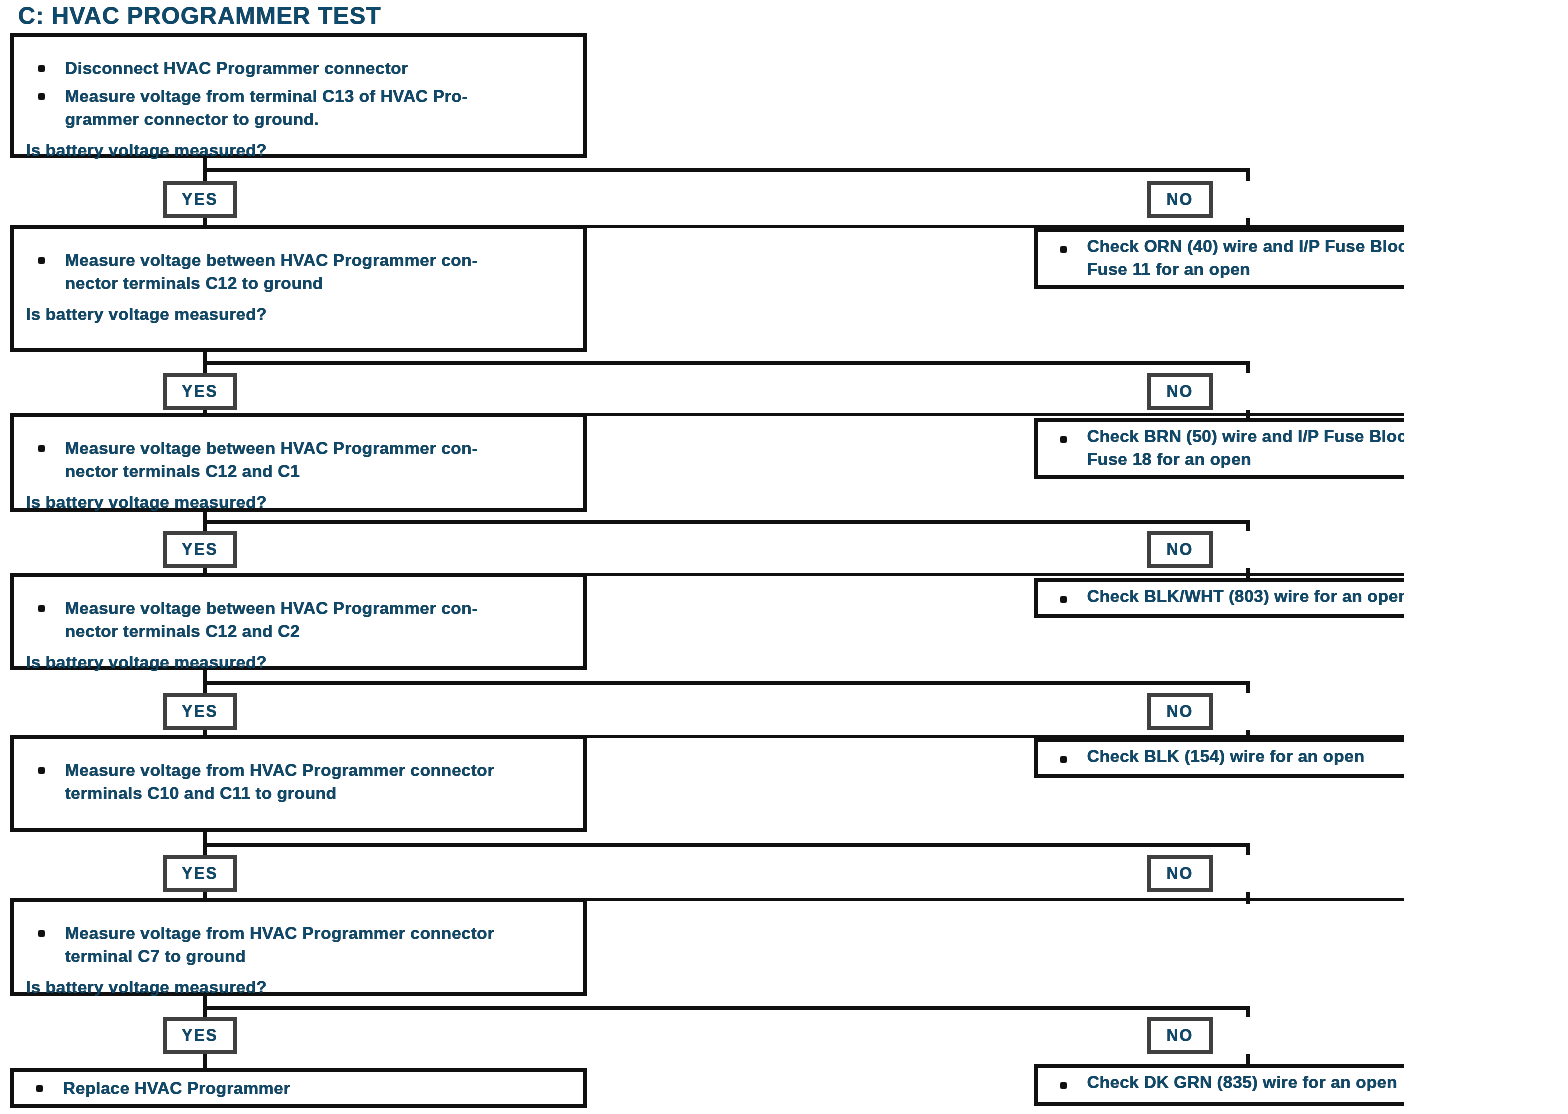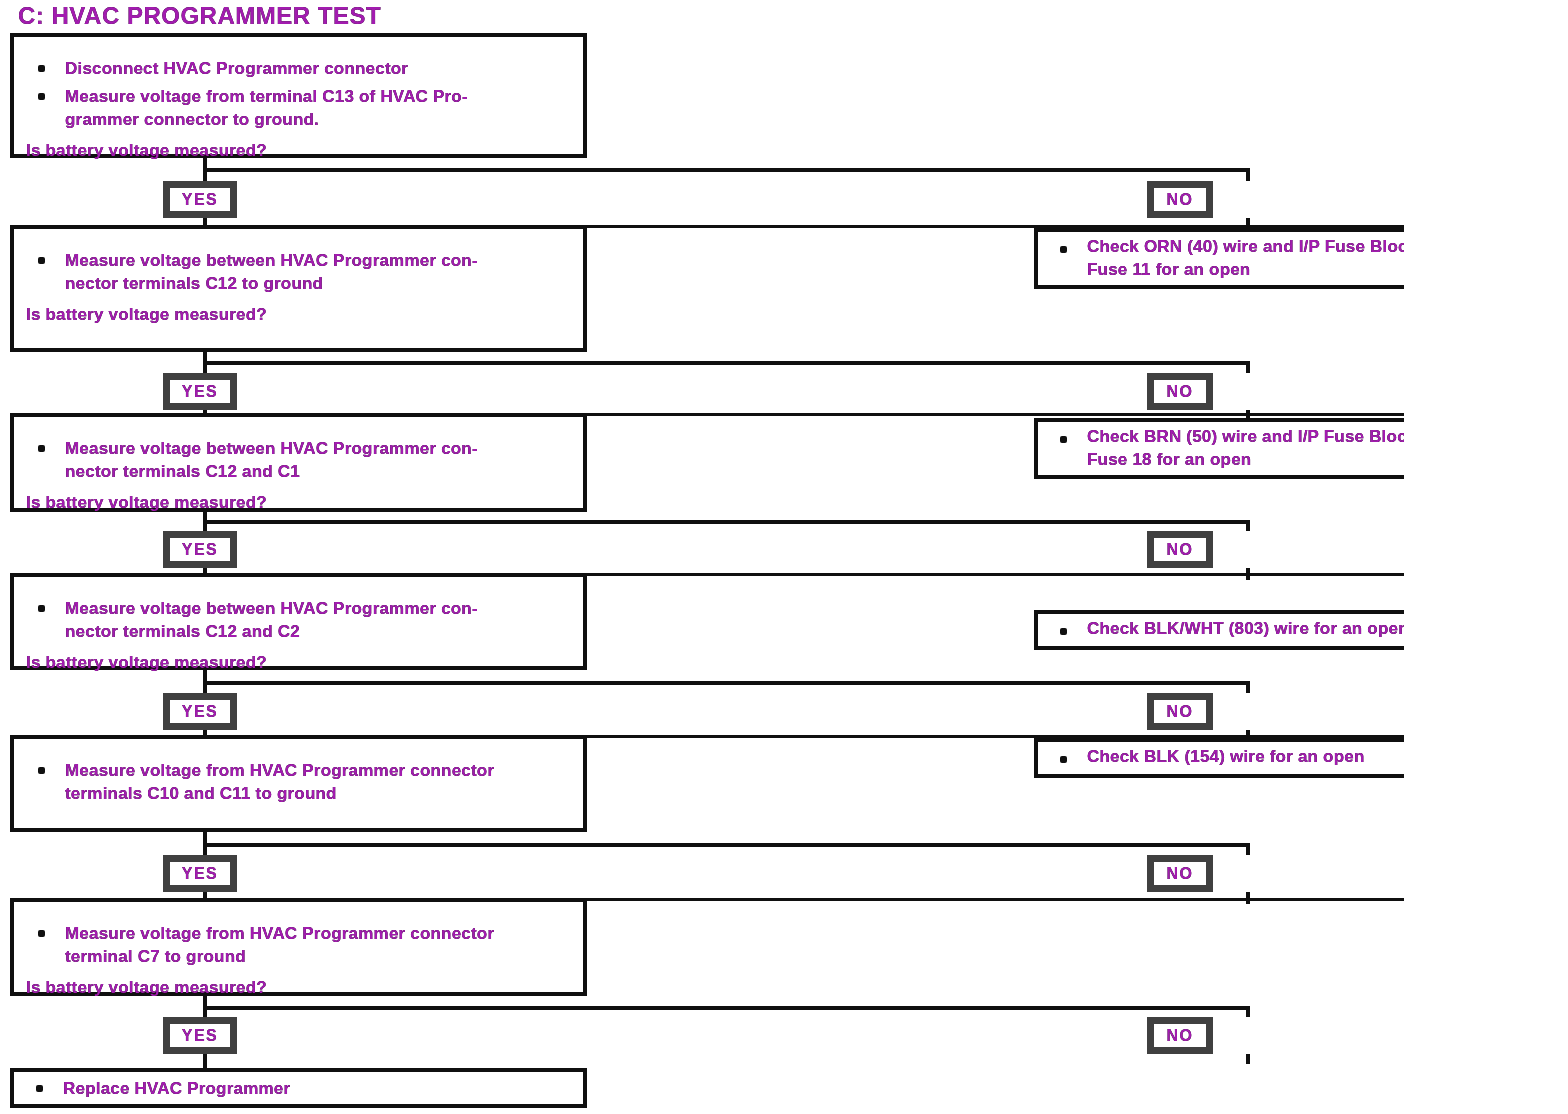--- a/index.html
+++ b/index.html
@@ -1,18 +1,18 @@
 <!DOCTYPE html>
 <html><head>
 <meta charset="utf-8">
 <style>
   html,body{margin:0;padding:0;background:#ffffff;}
   #canvas{
     position:relative;width:1404px;height:1114px;background:#ffffff;
-    font-family:"Liberation Sans",sans-serif;color:#a21caf;overflow:hidden;
+    font-family:"Liberation Sans",sans-serif;color:#0c4a6e;overflow:hidden;
   }
   .title{
     position:absolute;left:18px;top:2px;
     font-size:24px;font-weight:700;letter-spacing:.5px;white-space:nowrap;
     text-shadow:0 0 .5px #000;
   }
   .ln{position:absolute;background:#101010;z-index:1;}
   .qbox{
     position:absolute;left:10px;width:577px;box-sizing:border-box;
     border:4px solid #101010;background:#fff;z-index:2;
@@ -25,21 +25,21 @@
     white-space:pre-line;text-shadow:0 0 .4px #000;
   }
   .question{margin:8px 0 0 2px;}
   .abox{
     position:absolute;left:1034px;width:513px;box-sizing:border-box;
     border:4px solid #101010;background:#fff;z-index:2;
     display:flex;align-items:flex-start;padding:3px 6px;
   }
   .abox .marker{margin:11px 20px 0 16px;}
   .tag{
-    position:absolute;box-sizing:border-box;border:7px solid #404040;background:#fff;
+    position:absolute;box-sizing:border-box;border:4px solid #404040;background:#fff;
     display:flex;align-items:center;justify-content:center;z-index:5;
     font-size:16px;font-weight:700;letter-spacing:1.5px;text-shadow:0 0 .4px #000;
   }
   .ytag{left:163px;width:74px;height:37px;}
   .ntag{left:1147px;width:66px;height:37px;}
   .fbox{padding:3px 8px 3px 10px;}
   .fbox .bullet-row{margin:2px 0 2px 12px;}
 </style>
 </head>
 <body>
@@ -161,27 +161,31 @@
   <section class="abox" style="top:228px;height:61px">
     <span class="marker"></span>
     <span class="atext">Check ORN (40) wire and I/P Fuse Block
 Fuse 11 for an open</span>
   </section>
   <section class="abox" style="top:418px;height:61px">
     <span class="marker"></span>
     <span class="atext">Check BRN (50) wire and I/P Fuse Block
 Fuse 18 for an open</span>
   </section>
-  <section class="abox" style="top:610px;height:40px">
+  <section class="abox" style="top:578px;height:40px">
     <span class="marker"></span>
     <span class="atext">Check BLK/WHT (803) wire for an open</span>
   </section>
   <section class="abox" style="top:738px;height:40px">
     <span class="marker"></span>
     <span class="atext">Check BLK (154) wire for an open</span>
+  </section>
+  <section class="abox" style="top:1064px;height:42px">
+    <span class="marker"></span>
+    <span class="atext">Check DK GRN (835) wire for an open</span>
   </section>
 
   <div class="tag ytag" style="top:181px">YES</div>
   <div class="tag ytag" style="top:373px">YES</div>
   <div class="tag ytag" style="top:531px">YES</div>
   <div class="tag ytag" style="top:693px">YES</div>
   <div class="tag ytag" style="top:855px">YES</div>
   <div class="tag ytag" style="top:1017px">YES</div>
 
   <div class="tag ntag" style="top:181px">NO</div>

